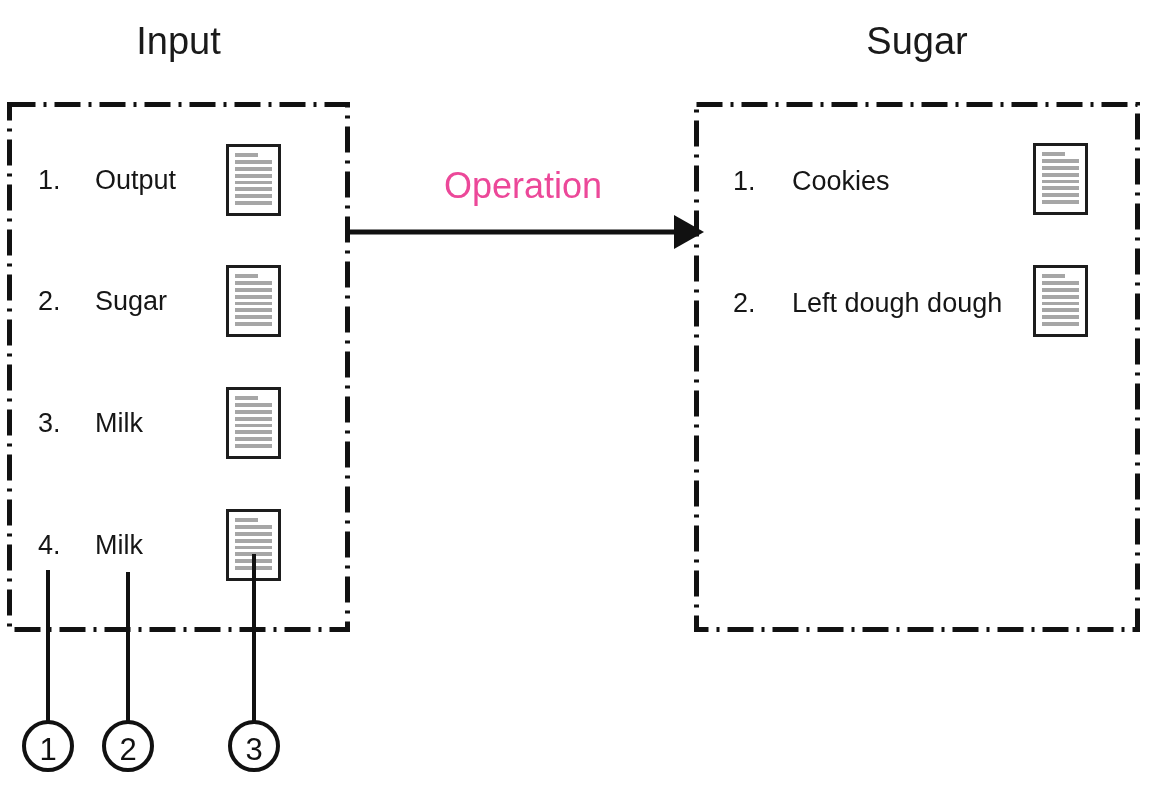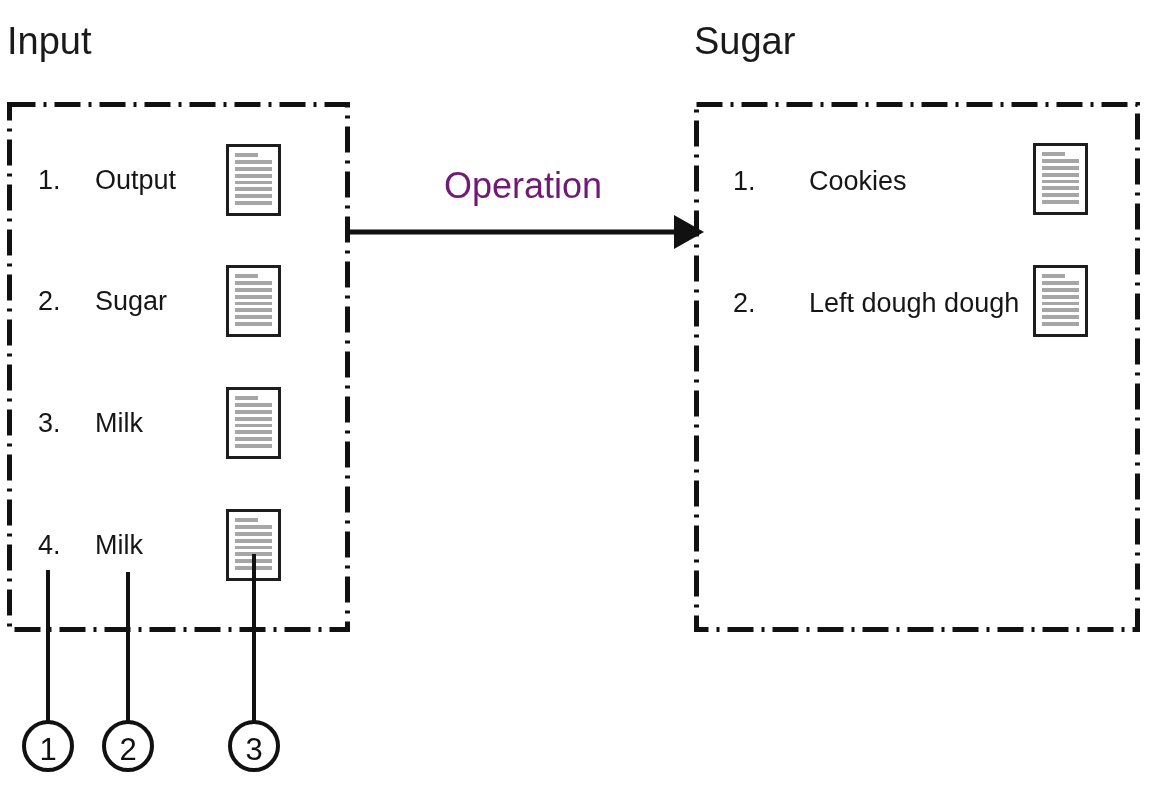--- a/index.html
+++ b/index.html
@@ -19,21 +19,21 @@
     overflow: hidden;
   }
 
   
   .panel-title {
     position: absolute;
     font-size: 38px;
     line-height: 1;
     color: #1a1a1a;
     white-space: nowrap;
-    text-align: left;
+    text-align: center;
     font-weight: 400;
   }
   #title-input  { left: 7px;   top: 22px;  width: 343px; }
   #title-output { left: 694px; top: 22px;  width: 446px; }
 
   
   .panel {
     position: absolute;
     background: transparent;
     
@@ -66,21 +66,21 @@
     font-size: 27px;
     line-height: 42px;
     color: #161616;
     white-space: nowrap;
   }
 
   
   #panel-input .row-num   { left: 31px; }
   #panel-input .row-label { left: 88px; }
   #panel-output .row-num   { left: 39px; }
-  #panel-output .row-label { left: 115px; text-align: center; }
+  #panel-output .row-label { left: 98px; text-align: center; }
 
   
   .doc-icon {
     position: absolute;
     width: 55px;
     height: 72px;
     background: #ffffff;
     border: 3px solid #1d1d1d;
     box-sizing: border-box;
     padding: 6px 6px 5px 6px;
@@ -98,21 +98,21 @@
 
   
   #operation-label {
     position: absolute;
     left: 360px;
     top: 168px;
     width: 326px;
     text-align: center;
     font-size: 36px;
     line-height: 1;
-    color: #701a75;
+    color: #ec4899;
     white-space: nowrap;
   }
   #arrow-svg {
     position: absolute;
     left: 344px;
     top: 205px;
     width: 360px;
     height: 56px;
   }
 

